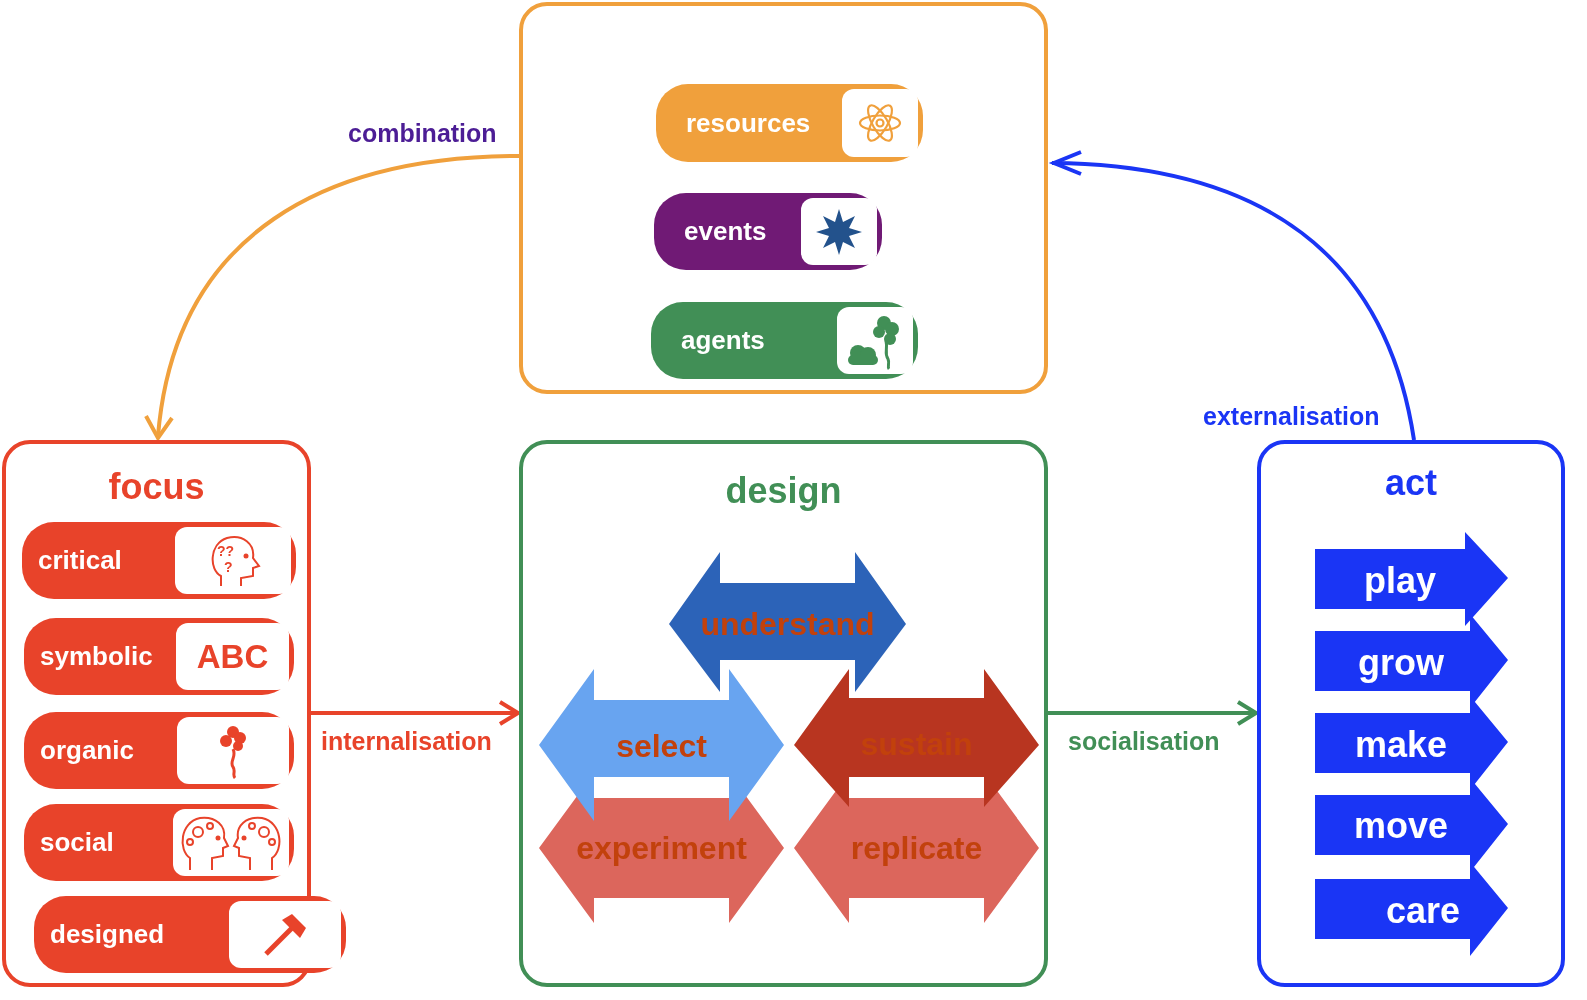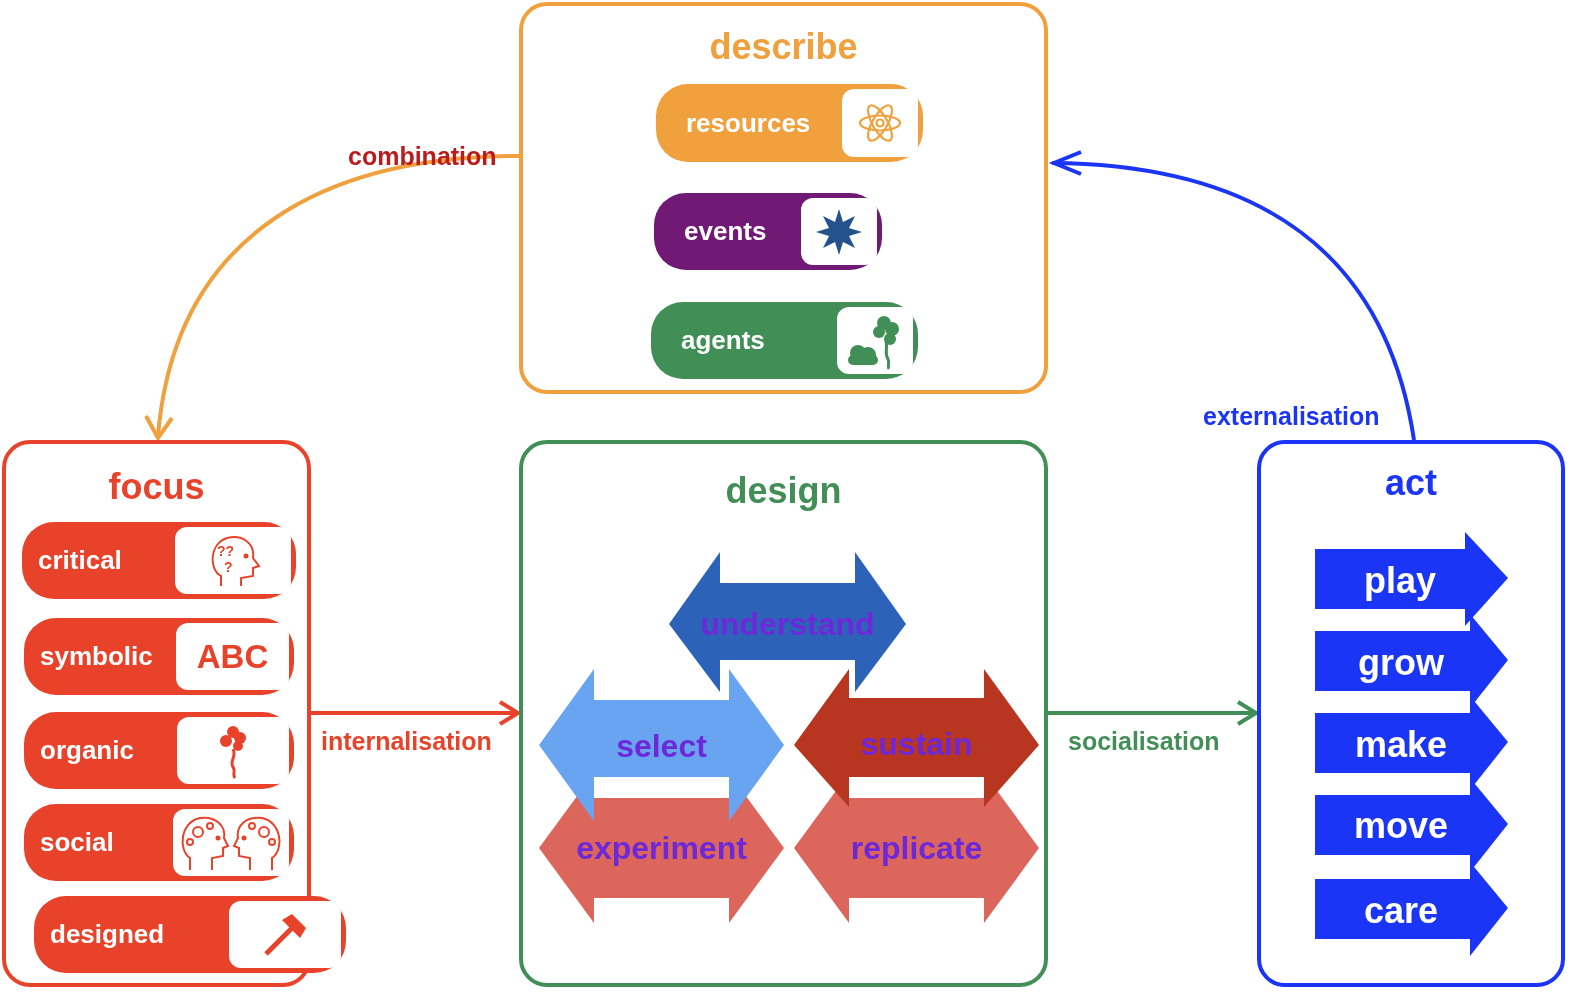--- a/index.html
+++ b/index.html
@@ -5,48 +5,47 @@
   html, body { margin:0; padding:0; background:#ffffff; }
   body { width:1587px; height:1000px; position:relative; overflow:hidden;
          font-family:"Liberation Sans", sans-serif; font-weight:bold; }
   .panel { position:absolute; box-sizing:border-box; border-width:4px; border-style:solid; border-radius:28px; background:#fff; }
   .panel-title { position:absolute; left:0; right:0; text-align:center; font-size:36px; font-weight:bold; }
   .pill { position:absolute; box-sizing:border-box; border-radius:32px; color:#fff; font-size:26px; }
   .pill .lbl { position:absolute; top:0; bottom:0; display:flex; align-items:center; }
   .pill .iconbox { position:absolute; top:5px; bottom:5px; right:5px; background:#fff; border-radius:12px; display:flex; align-items:center; justify-content:center; }
   .conn-label { position:absolute; font-size:25px; font-weight:bold; white-space:nowrap; }
   svg.overlay { position:absolute; left:0; top:0; }
-  .arrow-text { position:absolute; color:#6d28d9; font-size:32px; font-weight:bold; display:flex; align-items:center; justify-content:center; }
+  .arrow-text { position:absolute; color:#c2410c; font-size:32px; font-weight:bold; display:flex; align-items:center; justify-content:center; }
   .act-text { position:absolute; color:#fff; font-size:36px; font-weight:bold; display:flex; align-items:center; justify-content:center; }
 </style>
 </head>
 <body>
 
 <svg class="overlay" width="1587" height="1000">
 
   <path d="M520 156 C 330 156, 175 230, 158 436" fill="none" stroke="#F0A03C" stroke-width="4"></path>
   <path d="M146 416 L158 438 L172 418" fill="none" stroke="#F0A03C" stroke-width="4"></path>
 
   <line x1="310" y1="713" x2="517" y2="713" stroke="#E8432A" stroke-width="4"></line>
   <path d="M500 702 L518 713 L500 724" fill="none" stroke="#E8432A" stroke-width="4"></path>
 
   <line x1="1048" y1="713" x2="1255" y2="713" stroke="#418F56" stroke-width="4"></line>
   <path d="M1238 702 L1256 713 L1238 724" fill="none" stroke="#418F56" stroke-width="4"></path>
 
   <path d="M1414 440 C 1390 280, 1290 165, 1052 163" fill="none" stroke="#1A35F5" stroke-width="4"></path>
   <path d="M1081 152 L1054 163 L1081 174" fill="none" stroke="#1A35F5" stroke-width="4"></path>
 </svg>
 
-<div class="conn-label" style="left:348px; top:119px; color:#b91c1c;margin-top:23px;">combination</div>
+<div class="conn-label" style="left:348px; top:119px; color:#4c1d95;">combination</div>
 <div class="conn-label" style="left:321px; top:727px; color:#E8432A;">internalisation</div>
 <div class="conn-label" style="left:1068px; top:727px; color:#418F56;">socialisation</div>
 <div class="conn-label" style="left:1203px; top:402px; color:#1A35F5;">externalisation</div>
 
 <div class="panel" style="left:519px; top:2px; width:529px; height:392px; border-color:#F0A03C;">
-  <div class="panel-title" style="top:20px; color:#F0A03C;">describe</div>
 
   <div class="pill" style="left:133px; top:78px; width:267px; height:78px; background:#F0A03C;">
     <span class="lbl" style="left:30px;">resources</span>
     <span class="iconbox" style="width:76px;">
       <svg width="44" height="44" viewBox="0 0 44 44">
         <g fill="none" stroke="#F0A03C" stroke-width="2.2">
           <ellipse cx="22" cy="22" rx="20" ry="7.5"></ellipse>
           <ellipse cx="22" cy="22" rx="20" ry="7.5" transform="rotate(60 22 22)"></ellipse>
           <ellipse cx="22" cy="22" rx="20" ry="7.5" transform="rotate(120 22 22)"></ellipse>
           <circle cx="22" cy="22" r="3.5"></circle>
@@ -183,13 +182,13 @@
   <polygon fill="#1A35F5" points="1315,631 1470,631 1470,614 1508,660 1470,708 1470,691 1315,691"></polygon>
   <polygon fill="#1A35F5" points="1315,713 1470,713 1470,696 1508,742 1470,790 1470,773 1315,773"></polygon>
   <polygon fill="#1A35F5" points="1315,795 1470,795 1470,778 1508,824 1470,872 1470,855 1315,855"></polygon>
   <polygon fill="#1A35F5" points="1315,879 1470,879 1470,862 1508,908 1470,956 1470,939 1315,939"></polygon>
 </svg>
 
 <div class="act-text" style="left:1315px; top:559px; width:170px; height:44px;">play</div>
 <div class="act-text" style="left:1315px; top:641px; width:172px; height:44px;">grow</div>
 <div class="act-text" style="left:1315px; top:723px; width:172px; height:44px;">make</div>
 <div class="act-text" style="left:1315px; top:804px; width:172px; height:44px;">move</div>
-<div class="act-text" style="left:1315px; top:889px; width:172px; height:44px;">care</div>
+<div class="act-text" style="left:1315px; top:889px; width:172px; height:44px;padding-left:22px;">care</div>
 
 </body></html>

